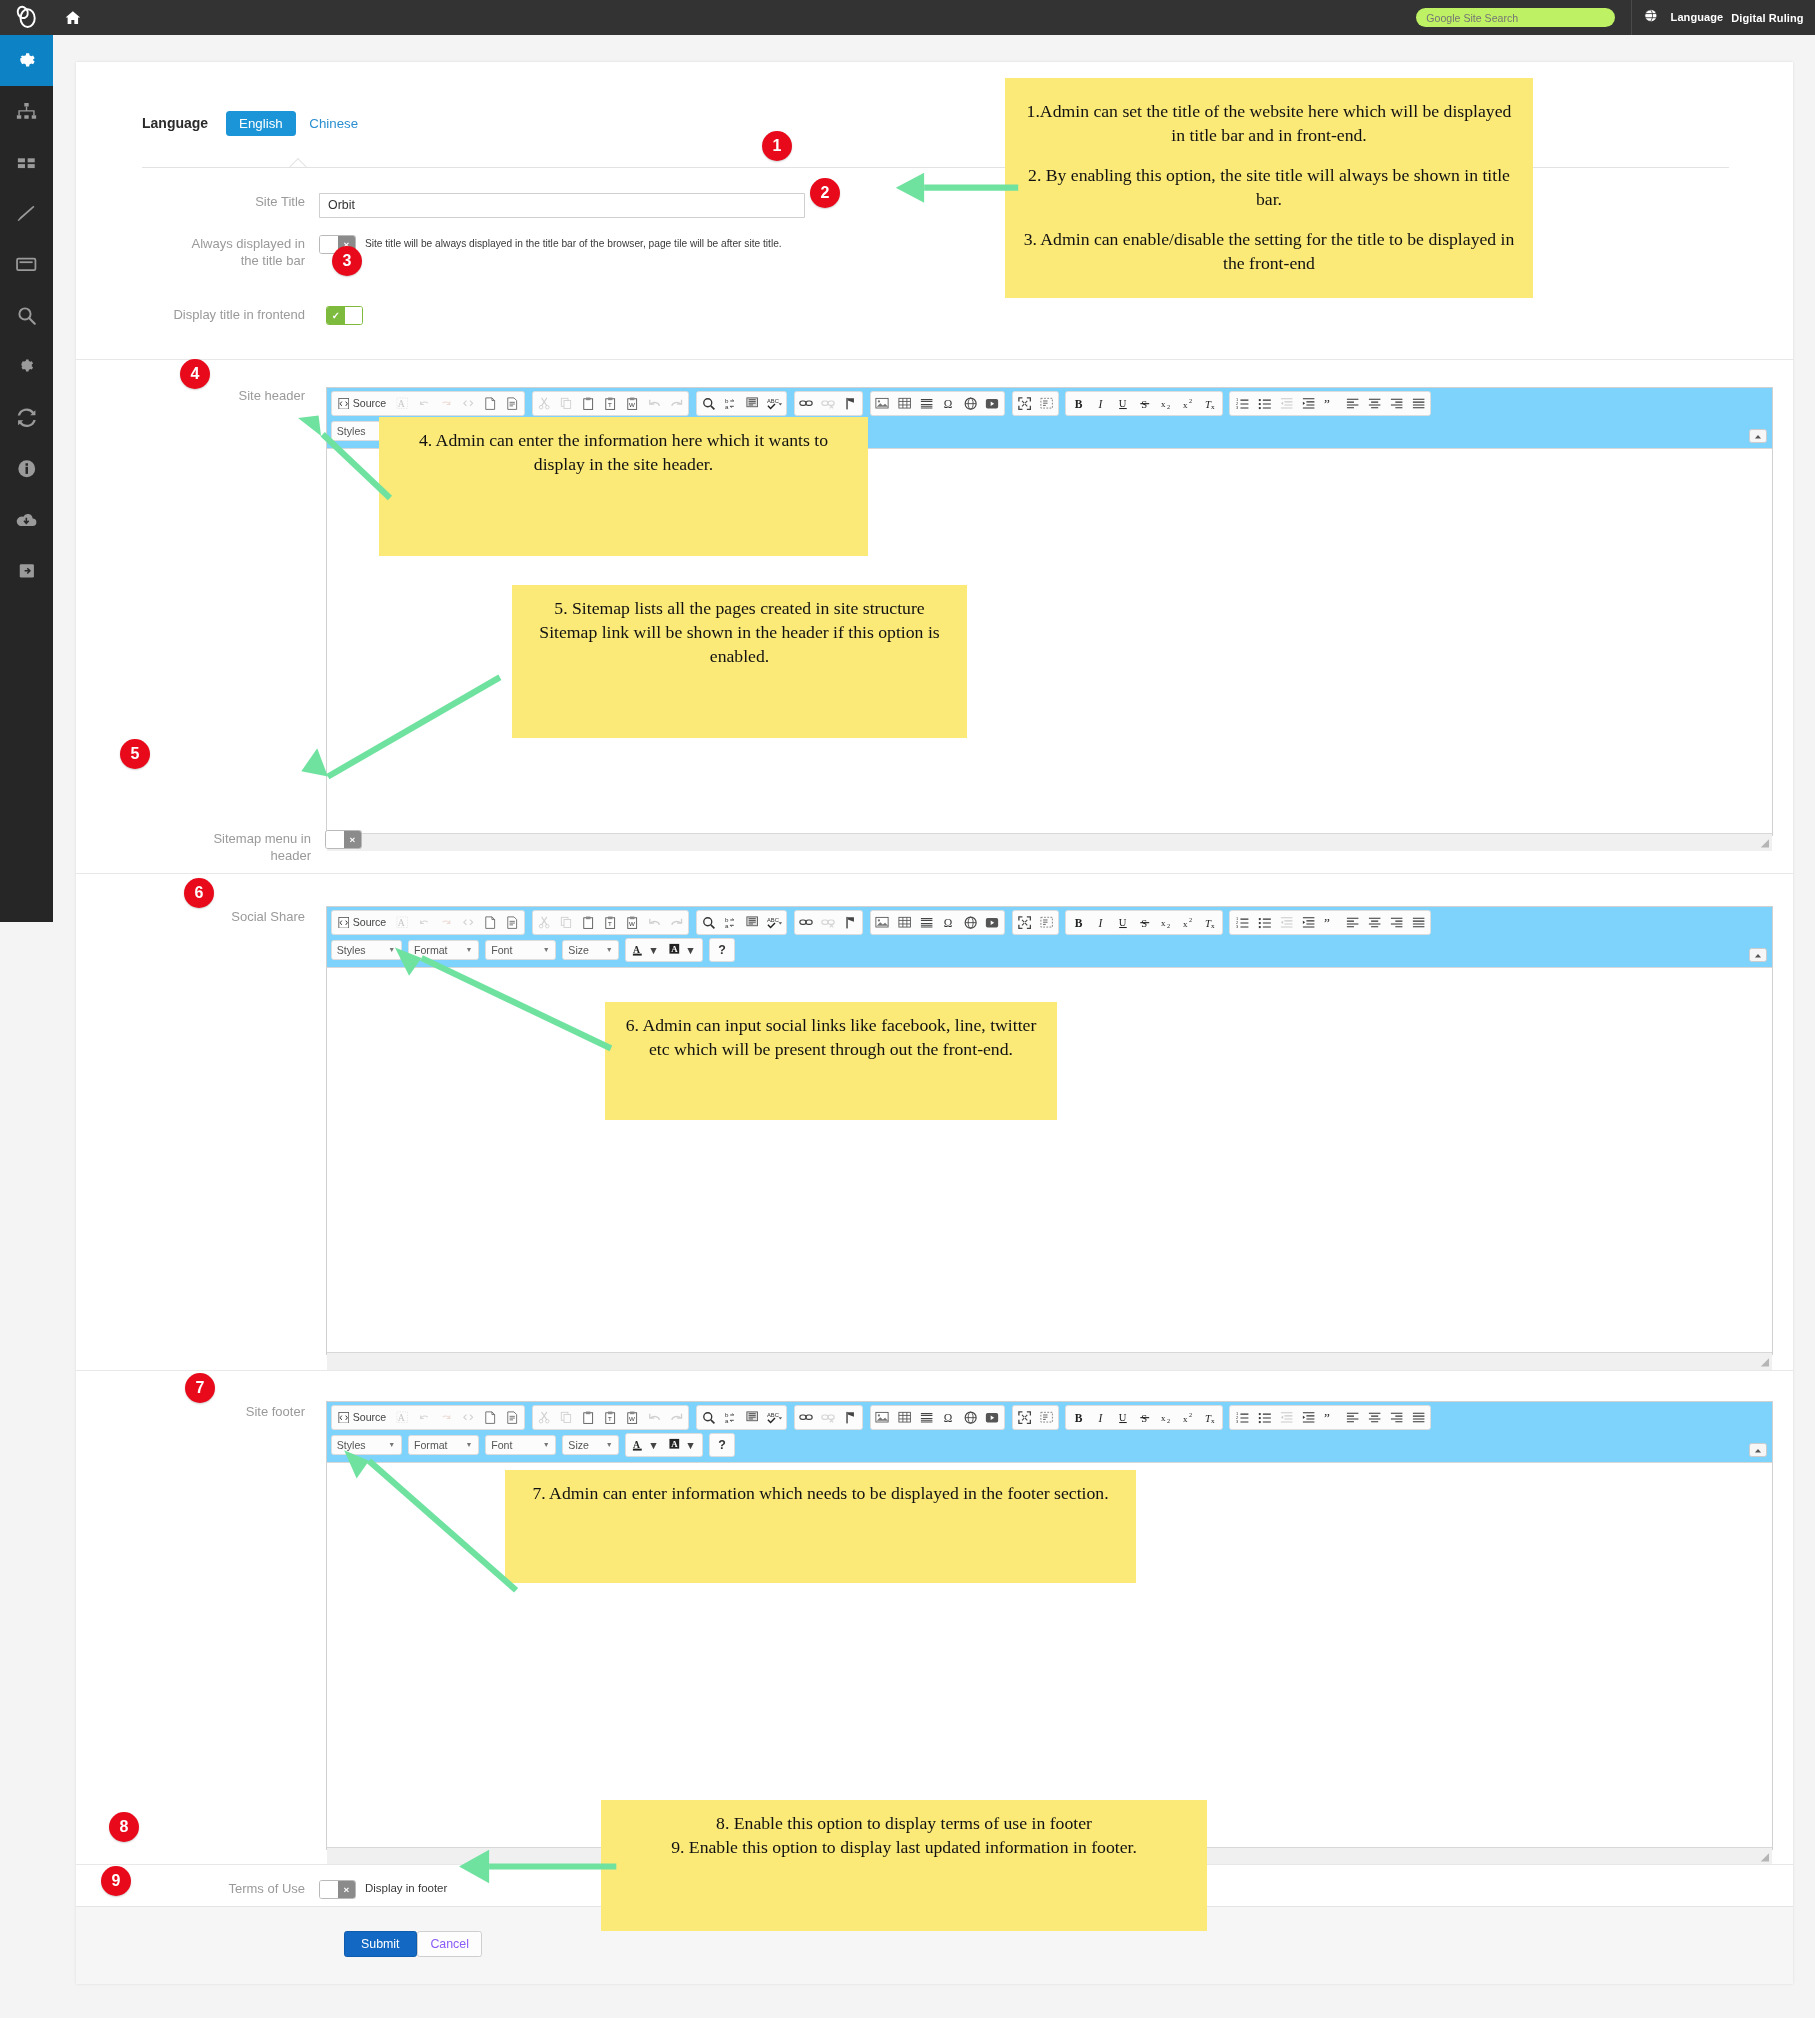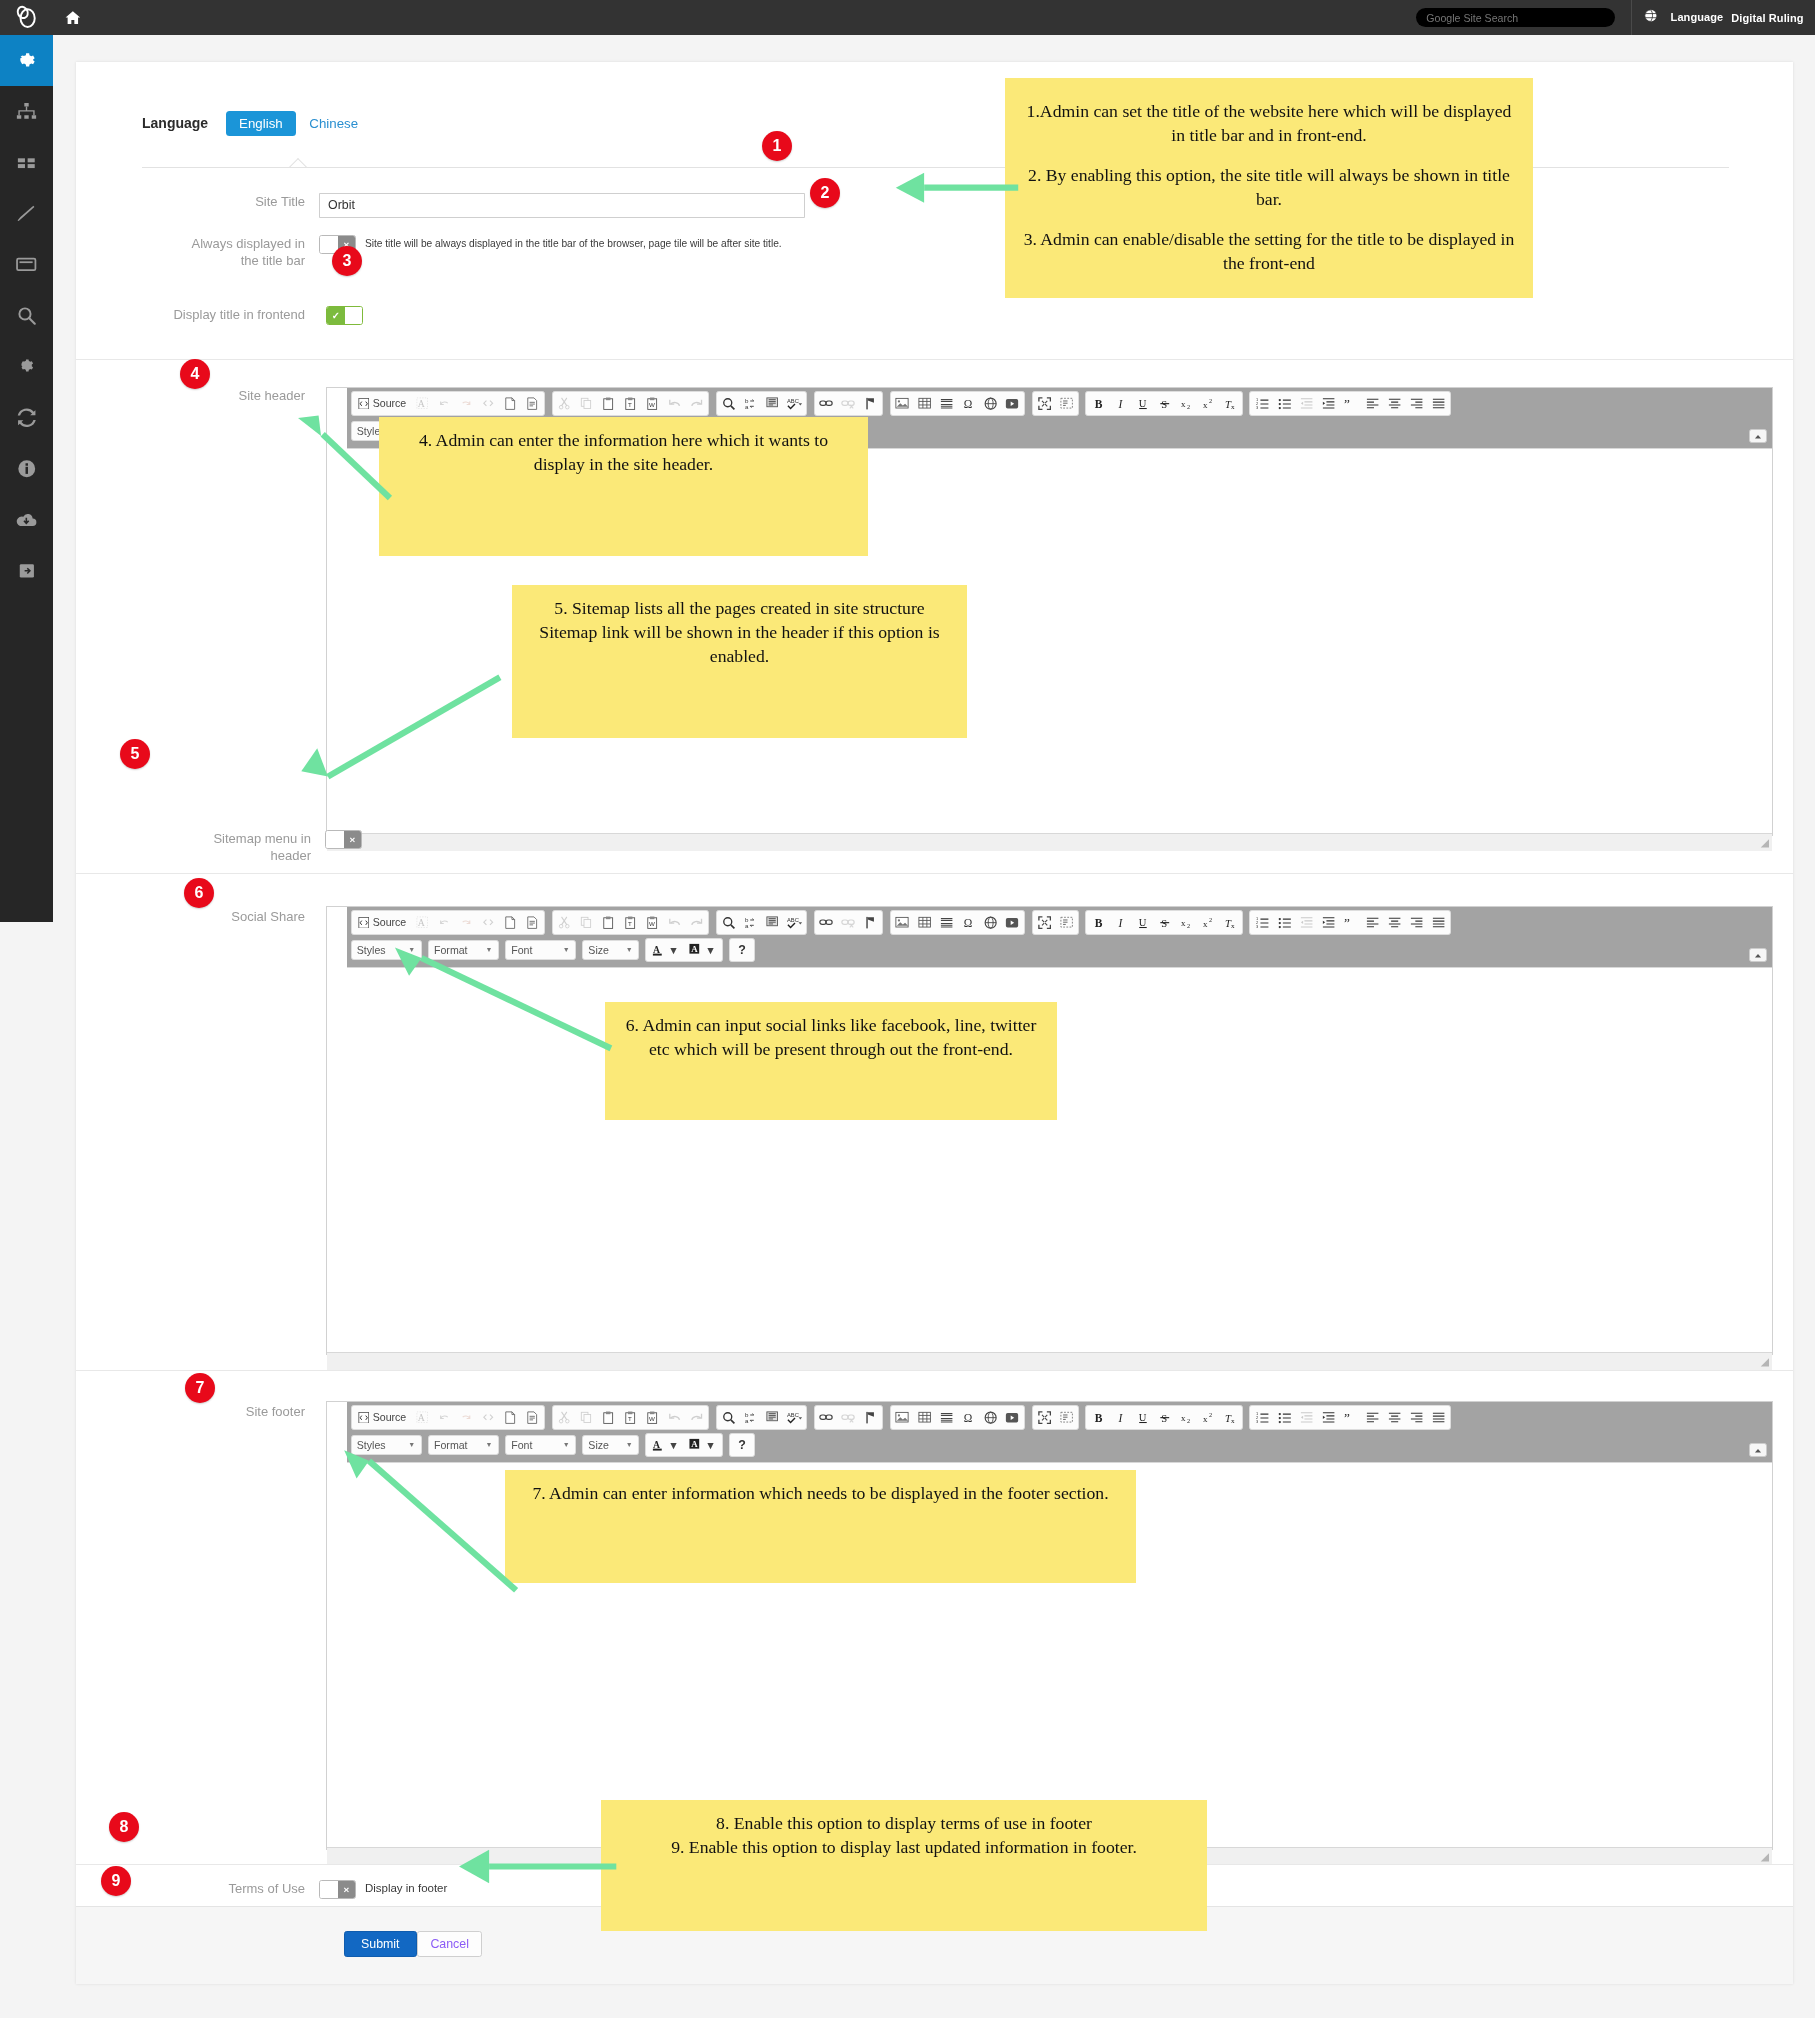--- a/index.html
+++ b/index.html
@@ -15,21 +15,21 @@
   
   .topbar {
     position:absolute; left:0; top:0; width:1816px; height:35px;
     background:#333333; display:flex; align-items:center;
     z-index: 20;
   }
   .brand-logo { width:53px; display:flex; align-items:center; justify-content:center; }
   .home-btn { width:39px; display:flex; align-items:center; justify-content:center; }
   .topbar-right { margin-left:auto; display:flex; align-items:center; height:35px; }
   .gsearch {
-    width:199px; height:19.5px; border-radius:9.8px; background:#000000; border:none;
+    width:199px; height:19.5px; border-radius:9.8px; background:#bef264; border:none;
     font-size:10.6px; color:#777; padding:0 10.6px; outline:none;
     font-family:"Liberation Sans", sans-serif;
   }
   .topbar-divider { width:0.9px; height:35px; background:#4a4a4a; margin:0 0 0 16px; }
   .tb-link { color:#fff; font-size:11px; font-weight:bold; margin-left:8px; letter-spacing:0.1px; }
   .tb-lang-wrap { display:flex; align-items:center; margin-left:12.4px; }
   .globe-ic { margin-right:5.3px; display:block; }
   .tb-right-pad { width:12.4px; }
 
   
@@ -102,22 +102,22 @@
   .badge {
     position:absolute; width:30px; height:30px; border-radius:50%;
     background:#e8091a; color:#fff; font-size:16px; font-weight:bold;
     display:flex; align-items:center; justify-content:center;
     font-family:"Liberation Sans", sans-serif; z-index:9;
     box-shadow:0 0.9px 1.8px rgba(0,0,0,.2);
   }
 
   
   .cke { position:absolute; border:0.9px solid #d1d1d1; background:#fff; }
-  .cke-top { background:#a3a3a3; border-bottom:0.9px solid #d8d8d8; padding:3.5px 3.5px 1.8px 3.5px;
-             position:relative;margin-left:20px; }
+  .cke-top { background:#7dd3fc; border-bottom:0.9px solid #d8d8d8; padding:3.5px 3.5px 1.8px 3.5px;
+             position:relative; }
   .cke-strip { display:flex; align-items:center; flex-wrap:nowrap; margin-bottom:2.7px; }
   .grp {
     display:flex; align-items:center; border:0.9px solid #ddd; border-radius:2.7px;
     background:#fcfcfc; margin-right:6.2px; padding:0.9px;
   }
   .btn {
     width:22px; height:21px; display:flex; align-items:center; justify-content:center;
     border-radius:1.8px;
   }
   .btn.wide { width:auto; padding:0 5.3px; font-size:10.6px; color:#444; gap:3.5px; }

